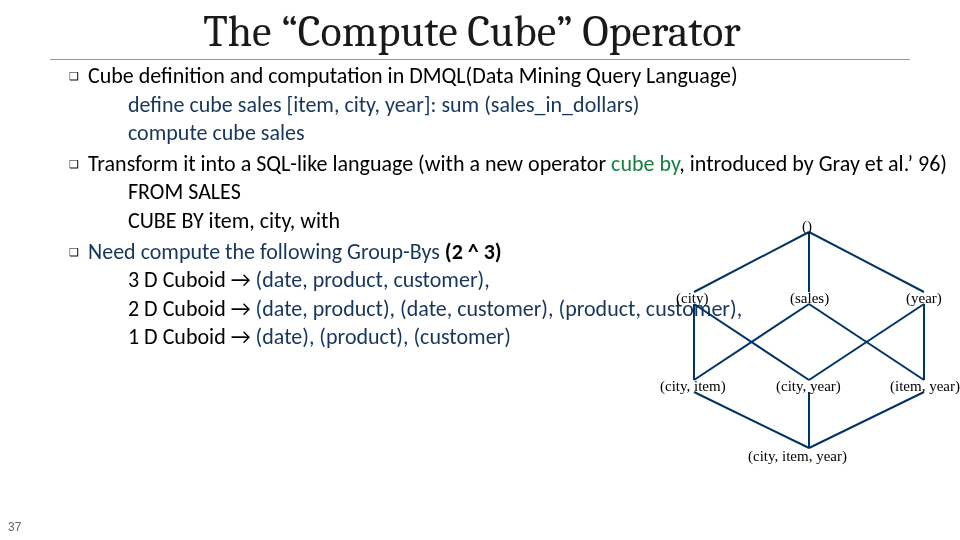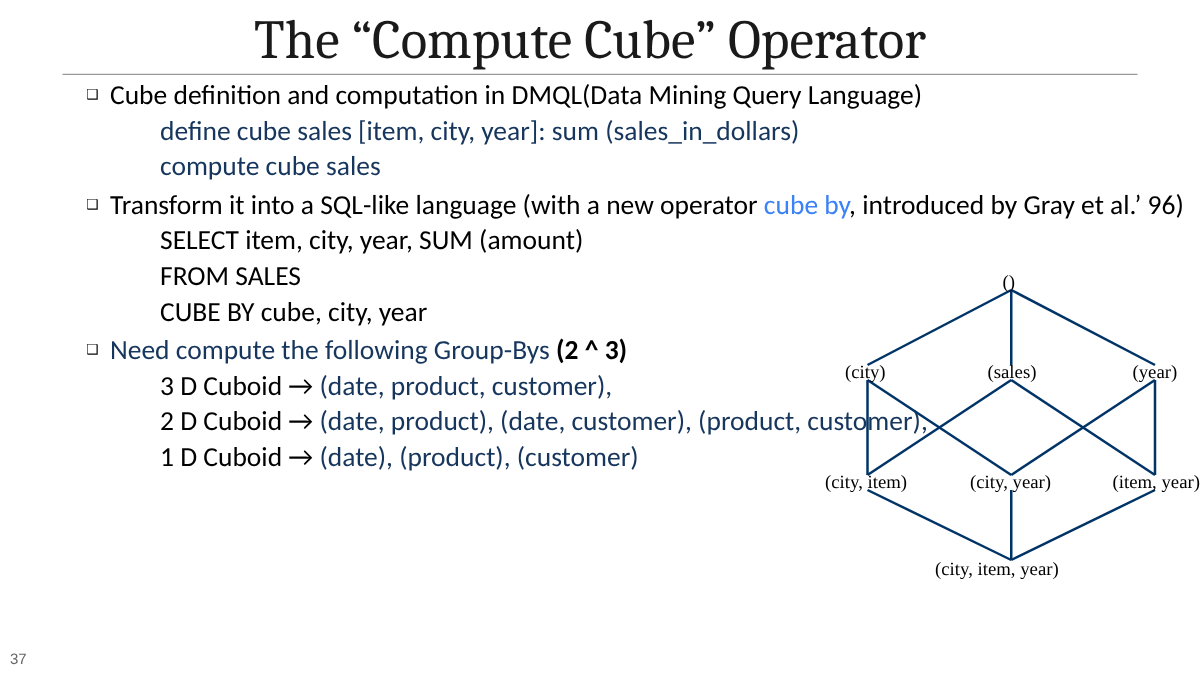--- a/index.html
+++ b/index.html
@@ -48,21 +48,21 @@
   }
   .inline-ctx { }
   .sub {
     margin-left: 68px;
     font-size: 22px;
     line-height: 1.3;
     color: #17365d;
   }
   .black { color: #000; }
   .navy { color: #17365d; }
-  .hl { color: #3b82f6; }
+  .hl { color: #15803d; }
   .ital { }
   .bold { font-weight: bold; }
   .slide-num {
     position: absolute;
     left: 8px;
     bottom: 6px;
     font-size: 12px;
     color: #666;
     font-family: Liberation Sans, sans-serif;
     text-align: right;
@@ -104,23 +104,22 @@
   </div>
   <div class="sub navy">define cube sales [item, city, year]: sum (sales_in_dollars)</div>
   <div class="sub navy">compute cube sales</div>
 
   <div class="bullet-row">
     <span class="bullet">❑</span>
     <span class="bullet-text">
       <span>Transform it into a SQL-like language (with a new operator </span><span class="hl">cube by</span><span>, introduced by Gray et al.’ 96)</span>
     </span>
   </div>
-  <div class="sub black">SELECT item, city, year, SUM (amount)</div>
   <div class="sub black">FROM SALES</div>
-  <div class="sub black">CUBE BY cube, city, year</div>
+  <div class="sub black">CUBE BY item, city, with</div>
 
   <div class="bullet-row">
     <span class="bullet">❑</span>
     <span class="bullet-text">
       <span class="navy">Need compute the following Group-Bys </span><span class="black ital bold">(2 ^ 3)</span>
     </span>
   </div>
   <div class="sub">
     <span class="black">3 D Cuboid → </span><span class="navy">(date, product, customer),</span>
   </div>

